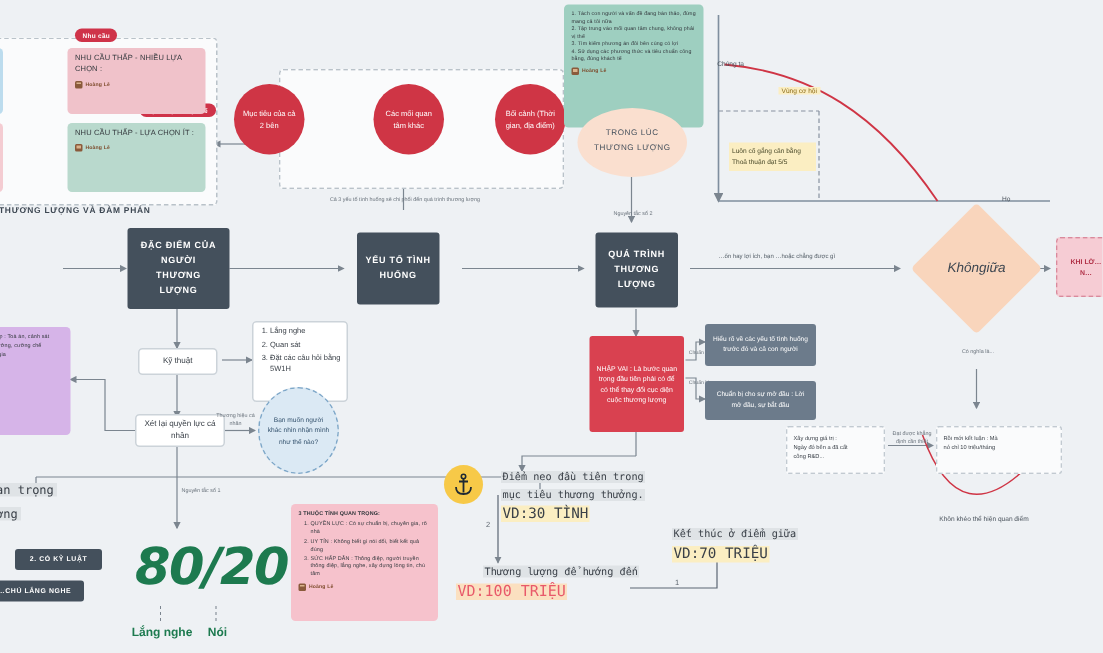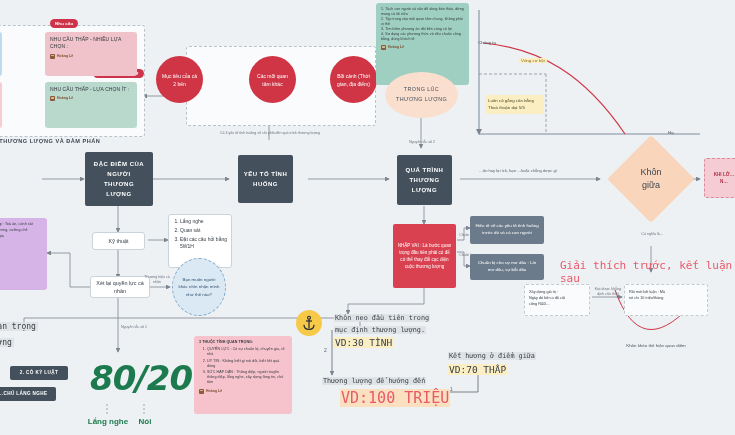--- a/index.html
+++ b/index.html
@@ -91,23 +91,23 @@
   .hl-grey { background:#dfe3e6; padding:0 1px; }
   .hl-yellow { background:#fbeec2; padding:0 1px; }
   .hl-orange { background:#fbe0c0; padding:0 1px; }
 
   .diamond-wrap { position:absolute; }
   .diamond {
     width:62px; height:62px; background:#f9d5bc; transform:rotate(45deg);
     border-radius:3px;
   }
   .diamond-text {
-    position:absolute; inset:0; display:flex; flex-direction:column;
+    position:absolute; inset:0; display:flex; 
     align-items:center; justify-content:center;
-    font-size:9px; color:#3e4751; line-height:1.5; text-align:right;
+    font-size:9px; color:#3e4751; line-height:1.5; text-align:right;font-style:italic;
   }
 
   .anchor-circle {
     width:26px;height:26px;border-radius:50%;background:#f7c948;
     display:flex;align-items:center;justify-content:center;
     font-size:16px; color:#1f2933;
   }
 
   .ellipse-dash {
     border:1px dashed #7fa8c9; border-radius:50%;
@@ -302,21 +302,20 @@
   <div class="abs" style="left:479px;top:168px;width:110px;font-size:4px;color:#555f68;line-height:1.5;">…ốn hay lợi ích, bạn …hoặc chẳng được gì</div>
 
   <div class="diamond-wrap" style="left:620px;top:148px;width:62px;height:62px;">
     <div class="diamond"></div>
     <div class="diamond-text">
       <span>Khôn</span>
       <span>giữa</span>
     </div>
   </div>
   <div class="abs label-xs" style="left:631px;top:232px;width:42px;">Có nghĩa là...</div>
-  <div class="abs mono" style="left:560px;top:259px;font-size:11px;color:#e8596a;letter-spacing:0;">Giải thích trước, kết luận sau</div>
 
   <div class="abs" style="left:704px;top:158px;width:40px;height:40px;background:#f6ccd4;border:1px dashed #d98a9c;border-radius:3px;display:flex;flex-direction:column;align-items:center;justify-content:center;font-size:4.6px;font-weight:bold;color:#b03046;line-height:1.6;">
     <div>KHI LỜ…</div>
     <div>N…</div>
   </div>
 
   <div class="abs whitebox" style="left:92px;top:232px;width:53px;height:18px;">Kỹ thuật</div>
 
   <div class="abs whitebox" style="left:168px;top:214px;width:64px;height:54px;align-items:flex-start;justify-content:flex-start;">
     <ol class="nlist" style="font-size:5px;color:#3a4048;line-height:1.55;text-align:left;">
@@ -384,32 +383,32 @@
   <div class="abs anchor-circle" style="left:296px;top:310px;">
     <svg width="16" height="16" viewBox="0 0 24 24">
       <circle cx="12" cy="4" r="2.2" fill="none" stroke="#1f2933" stroke-width="1.6"></circle>
       <line x1="12" y1="6.2" x2="12" y2="20" stroke="#1f2933" stroke-width="1.8"></line>
       <line x1="7.5" y1="9" x2="16.5" y2="9" stroke="#1f2933" stroke-width="1.8"></line>
       <path d="M4.5 14.5 C4.5 20 8 21.5 12 21.5 C16 21.5 19.5 20 19.5 14.5" fill="none" stroke="#1f2933" stroke-width="1.8"></path>
     </svg>
   </div>
 
   <div class="abs mono" style="left:334px;top:313px;font-size:6.8px;color:#3a4048;line-height:1.75;">
-    <div><span class="hl-grey">Khôn neo đầu tiên trong</span></div>
-    <div><span class="hl-grey">mục định thương lượng.</span></div>
+    <div><span class="hl-grey">Điểm neo đầu tiên trong</span></div>
+    <div><span class="hl-grey">mục tiêu thương thưởng.</span></div>
   </div>
   <div class="abs mono hl-yellow" style="left:334px;top:337px;font-size:9.5px;color:#3a4048;">VD:30 TÌNH</div>
 
   <div class="abs label-xs" style="left:324px;top:347px;font-size:5px;color:#5b646d;">2</div>
 
   <div class="abs mono hl-grey" style="left:322px;top:377px;font-size:6.8px;color:#3a4048;">Thương lượng để hướng đến</div>
-  <div class="abs mono hl-orange" style="left:340px;top:389px;font-size:15px;color:#e8596a;">VD:100 TRIỆU</div>
-
-  <div class="abs mono hl-grey" style="left:448px;top:352px;font-size:6.8px;color:#3a4048;">Kết hương ở điểm giữa</div>
-  <div class="abs mono hl-yellow" style="left:448px;top:364px;font-size:9.5px;color:#3a4048;">VD:70 THẤP</div>
+  <div class="abs mono hl-orange" style="left:304px;top:389px;font-size:10px;color:#e8596a;">VD:100 TRIỆU</div>
+
+  <div class="abs mono hl-grey" style="left:448px;top:352px;font-size:6.8px;color:#3a4048;">Kết thúc ở điểm giữa</div>
+  <div class="abs mono hl-yellow" style="left:448px;top:364px;font-size:9.5px;color:#3a4048;">VD:70 TRIỆU</div>
 
   <div class="abs label-xs" style="left:450px;top:386px;font-size:5px;color:#5b646d;">1</div>
 
   <div class="abs" style="left:524px;top:284px;width:66px;height:32px;background:#fafbfc;border:1px dashed #c2cad1;border-radius:2px;font-size:3.8px;color:#3a4048;line-height:1.6;padding:4px;">
     <div>Xây dựng giá trị :</div>
     <div>Ngày đó bên a đã cất</div>
     <div>công R&amp;D...</div>
   </div>
 
   <div class="abs label-xs" style="left:592px;top:287px;width:32px;font-size:3.6px;">Đạt được khẳng định cần thiết</div>

